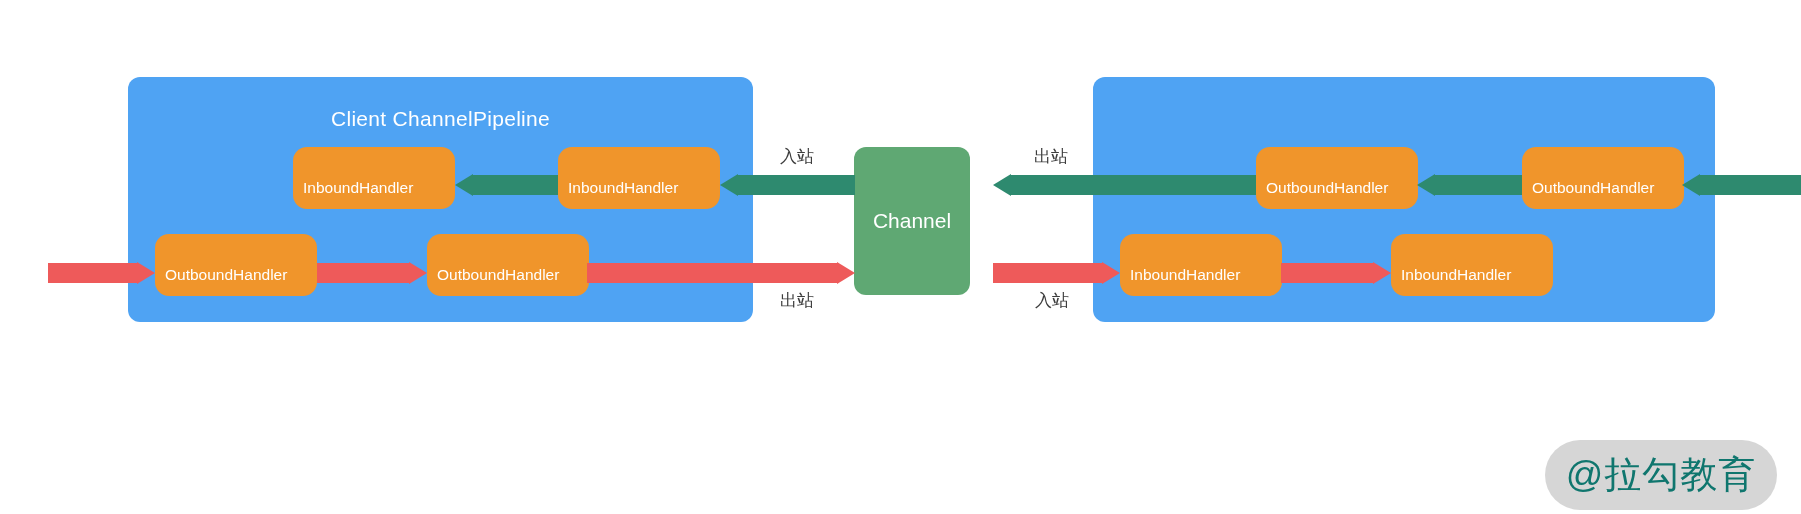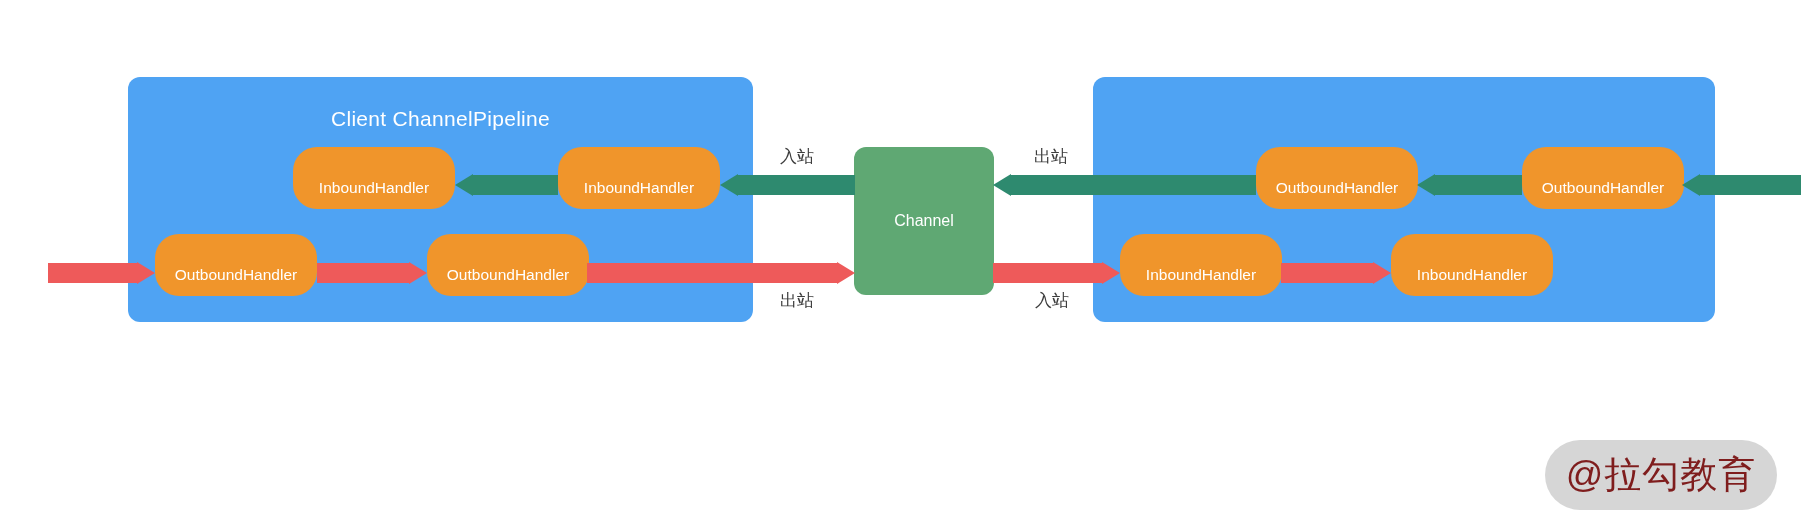--- a/index.html
+++ b/index.html
@@ -26,31 +26,31 @@
   }
   .pipeline-title{
     position:absolute;top:20px;left:0;width:100%;
     text-align:center;color:#FFFFFF;font-size:21px;font-weight:500;
     letter-spacing:.3px;
   }
 
   
   .handler{
     position:absolute;width:162px;height:62px;
-    background:var(--orange);border-radius:24px;
-    color:#FFFFFF;font-size:15.5px;text-align:center;line-height:62px;
+    background:var(--orange);border-radius:14px;
+    color:#FFFFFF;font-size:15.5px;line-height:62px;
     white-space:nowrap;
   }
 
   
   .channel{
-    position:absolute;left:834px;top:127px;width:140px;height:148px;
+    position:absolute;left:834px;top:127px;width:116px;height:148px;
     background:var(--green);border-radius:12px;
     display:flex;align-items:center;justify-content:center;
-    color:#FFFFFF;font-size:16px;font-weight:500;
+    color:#FFFFFF;font-size:21px;font-weight:500;
   }
 
   
   .arrow{position:absolute;height:4px;background:currentColor;}
   .arrow::after{
     content:"";position:absolute;top:50%;transform:translateY(-50%);
     width:0;height:0;border-top:11px solid transparent;border-bottom:11px solid transparent;
   }
   .arrow.right::after{left:100%;border-left:18px solid;}
   .arrow.left::after{right:100%;border-right:18px solid;}
@@ -63,21 +63,21 @@
     color:var(--label);font-size:17px;white-space:nowrap;text-align:right;
   }
 
   
   .watermark{
     position:absolute;left:1525px;top:420px;width:232px;height:70px;
     background:var(--wm-bg);border-radius:36px;
     display:flex;align-items:center;justify-content:center;
   }
   .watermark span{
-    color:#7f1d1d;font-size:37px;letter-spacing:1px;white-space:nowrap;
+    color:#0f766e;font-size:37px;letter-spacing:1px;white-space:nowrap;
   }
 </style>
 </head>
 <body>
 
 <div class="canvas">
 
   <div class="pipeline" style="left:108px;width:625px;">
     <div class="pipeline-title">Client ChannelPipeline</div>
     <div class="handler" style="left:165px;top:70px;">InboundHandler</div>

